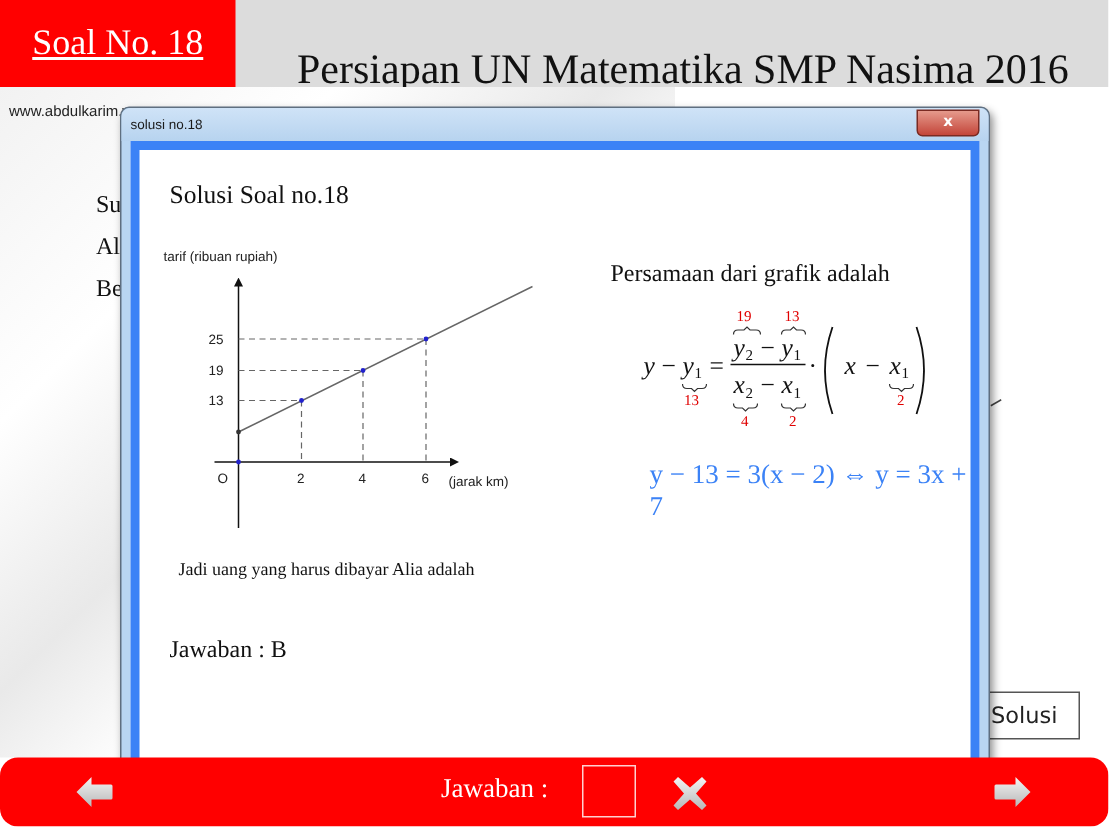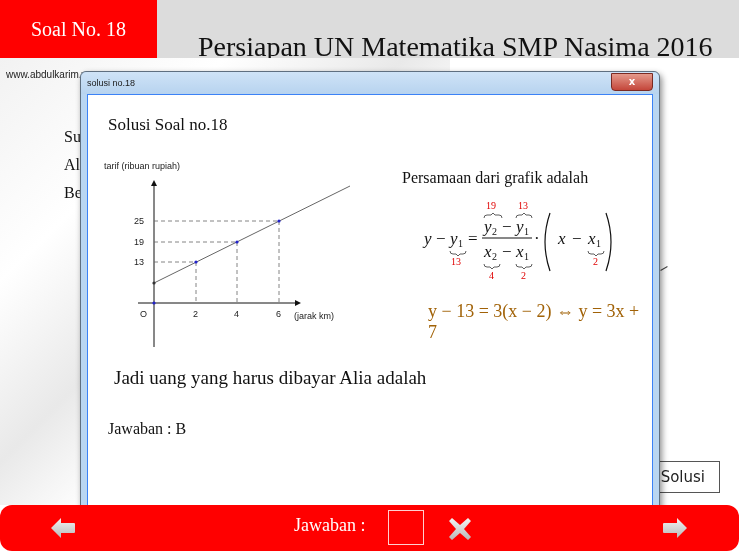--- a/index.html
+++ b/index.html
@@ -1,42 +1,42 @@
 <!DOCTYPE html>
 <html><head>
 <meta charset="utf-8">
 <style>
   html, body { margin:0; padding:0; }
   body { width:739px; height:551px; position:relative; overflow:hidden; background:#ffffff; font-family:"Liberation Serif", serif; }
 
   .header { position:absolute; left:0; top:0; width:739px; height:58px; background:#dcdcdc; }
-  .soal-box { position:absolute; left:0; top:0; width:157px; height:58px; background:#ff0000; color:#fff; font-size:20px; line-height:58px; text-align:center; }
+  .soal-box { position:absolute; left:0; top:0; width:157px; height:58px; background:#ff0000; color:#fff; font-size:24px; line-height:58px; text-align:center;text-decoration:underline; }
   .header-title { position:absolute; left:198px; top:16px; height:42px; line-height:62px; font-size:28px; color:#111; }
 
   .bg-area { position:absolute; left:0; top:58px; width:739px; height:447px; background:#ffffff; }
   .bg-swoosh { position:absolute; left:0; top:58px; width:450px; height:447px;
     background: linear-gradient(135deg, #f2f2f2 0%, #ffffff 25%, #e9e9e9 45%, #ffffff 60%, #efefef 80%, #fafafa 100%); }
   .website { position:absolute; left:6px; top:69px; font-family:"Liberation Sans", sans-serif; font-size:10px; color:#222; }
   .q-text { position:absolute; left:64px; font-size:16px; color:#111; }
 
   .lihat-btn { position:absolute; left:596px; top:461px; width:124px; height:32px; border:1px solid #555; background:#fff; font-family:"DejaVu Sans", sans-serif; font-size:15px; color:#222; text-align:right; padding-right:14px; box-sizing:border-box; line-height:30px; }
   .stub-line { position:absolute; left:660px; top:268px; width:8px; height:1px; background:#444; transform:rotate(-30deg); }
 
   .win { position:absolute; left:80px; top:71px; width:580px; height:454px; background:#b9d6f2; border:1px solid #5f6f80; border-radius:6px; box-shadow: 2px 3px 6px rgba(0,0,0,0.45); box-sizing:border-box; }
   .win-titlebar { position:absolute; left:0; top:0; width:100%; height:22px; background:linear-gradient(to bottom, #cfe3f7, #b7d3ef); border-radius:6px 6px 0 0; }
   .win-title { position:absolute; left:6px; top:6px; font-family:"Liberation Sans", sans-serif; font-size:9px; color:#1a1a1a; }
   .win-close { position:absolute; right:6px; top:1px; width:40px; height:16px; background:linear-gradient(to bottom, #e59a8c, #c4463a); border:1px solid #7a2a22; border-radius:0 0 4px 4px; color:#fff; font-family:"DejaVu Sans", sans-serif; font-size:10px; font-weight:bold; text-align:center; line-height:15px; }
-  .win-body { position:absolute; left:6px; top:22px; right:6px; bottom:6px; background:#ffffff; border:1px solid #3b82f6; }
+  .win-body { position:absolute; left:6px; top:22px; right:6px; bottom:6px; background:#ffffff; border:6px solid #3b82f6; }
 
   .sol-title { position:absolute; left:20px; top:20px; font-size:17px; color:#111; }
   .graph { position:absolute; left:10px; top:60px; }
   .persamaan { position:absolute; left:314px; top:74px; font-size:16px; color:#111; }
   .formula-svg { position:absolute; left:330px; top:104px; }
-  .eq2 { position:absolute; left:340px; top:206px; font-size:18px; color:#a16207; font-style:normal; }
-  .jadi { position:absolute; left:26px; top:272px; font-size:19px; color:#111; }
+  .eq2 { position:absolute; left:340px; top:206px; font-size:18px; color:#3b82f6; font-style:normal; }
+  .jadi { position:absolute; left:26px; top:272px; font-size:12px; color:#111; }
   .jadi-eq { position:absolute; left:316px; top:272px; font-size:17px; color:#111; }
   .jawaban-text { position:absolute; left:20px; top:325px; font-size:16px; color:#111; }
 
   .footer { position:absolute; left:0; top:505px; width:739px; height:46px; background:#ff0000;border-radius:12px; }
   .nav-prev { position:absolute; left:50px; top:12px; width:26px; height:22px; }
   .nav-next { position:absolute; left:662px; top:12px; width:26px; height:22px; }
   .ans-label { position:absolute; left:294px; top:10px; font-size:18px; color:#fff; }
   .ans-box { position:absolute; left:388px; top:5px; width:36px; height:35px; border:1px solid #ffd0d0; box-sizing:border-box; background:#ff0000; }
   .clear-btn { position:absolute; left:448px; top:12px; width:24px; height:24px; }
 </style>

